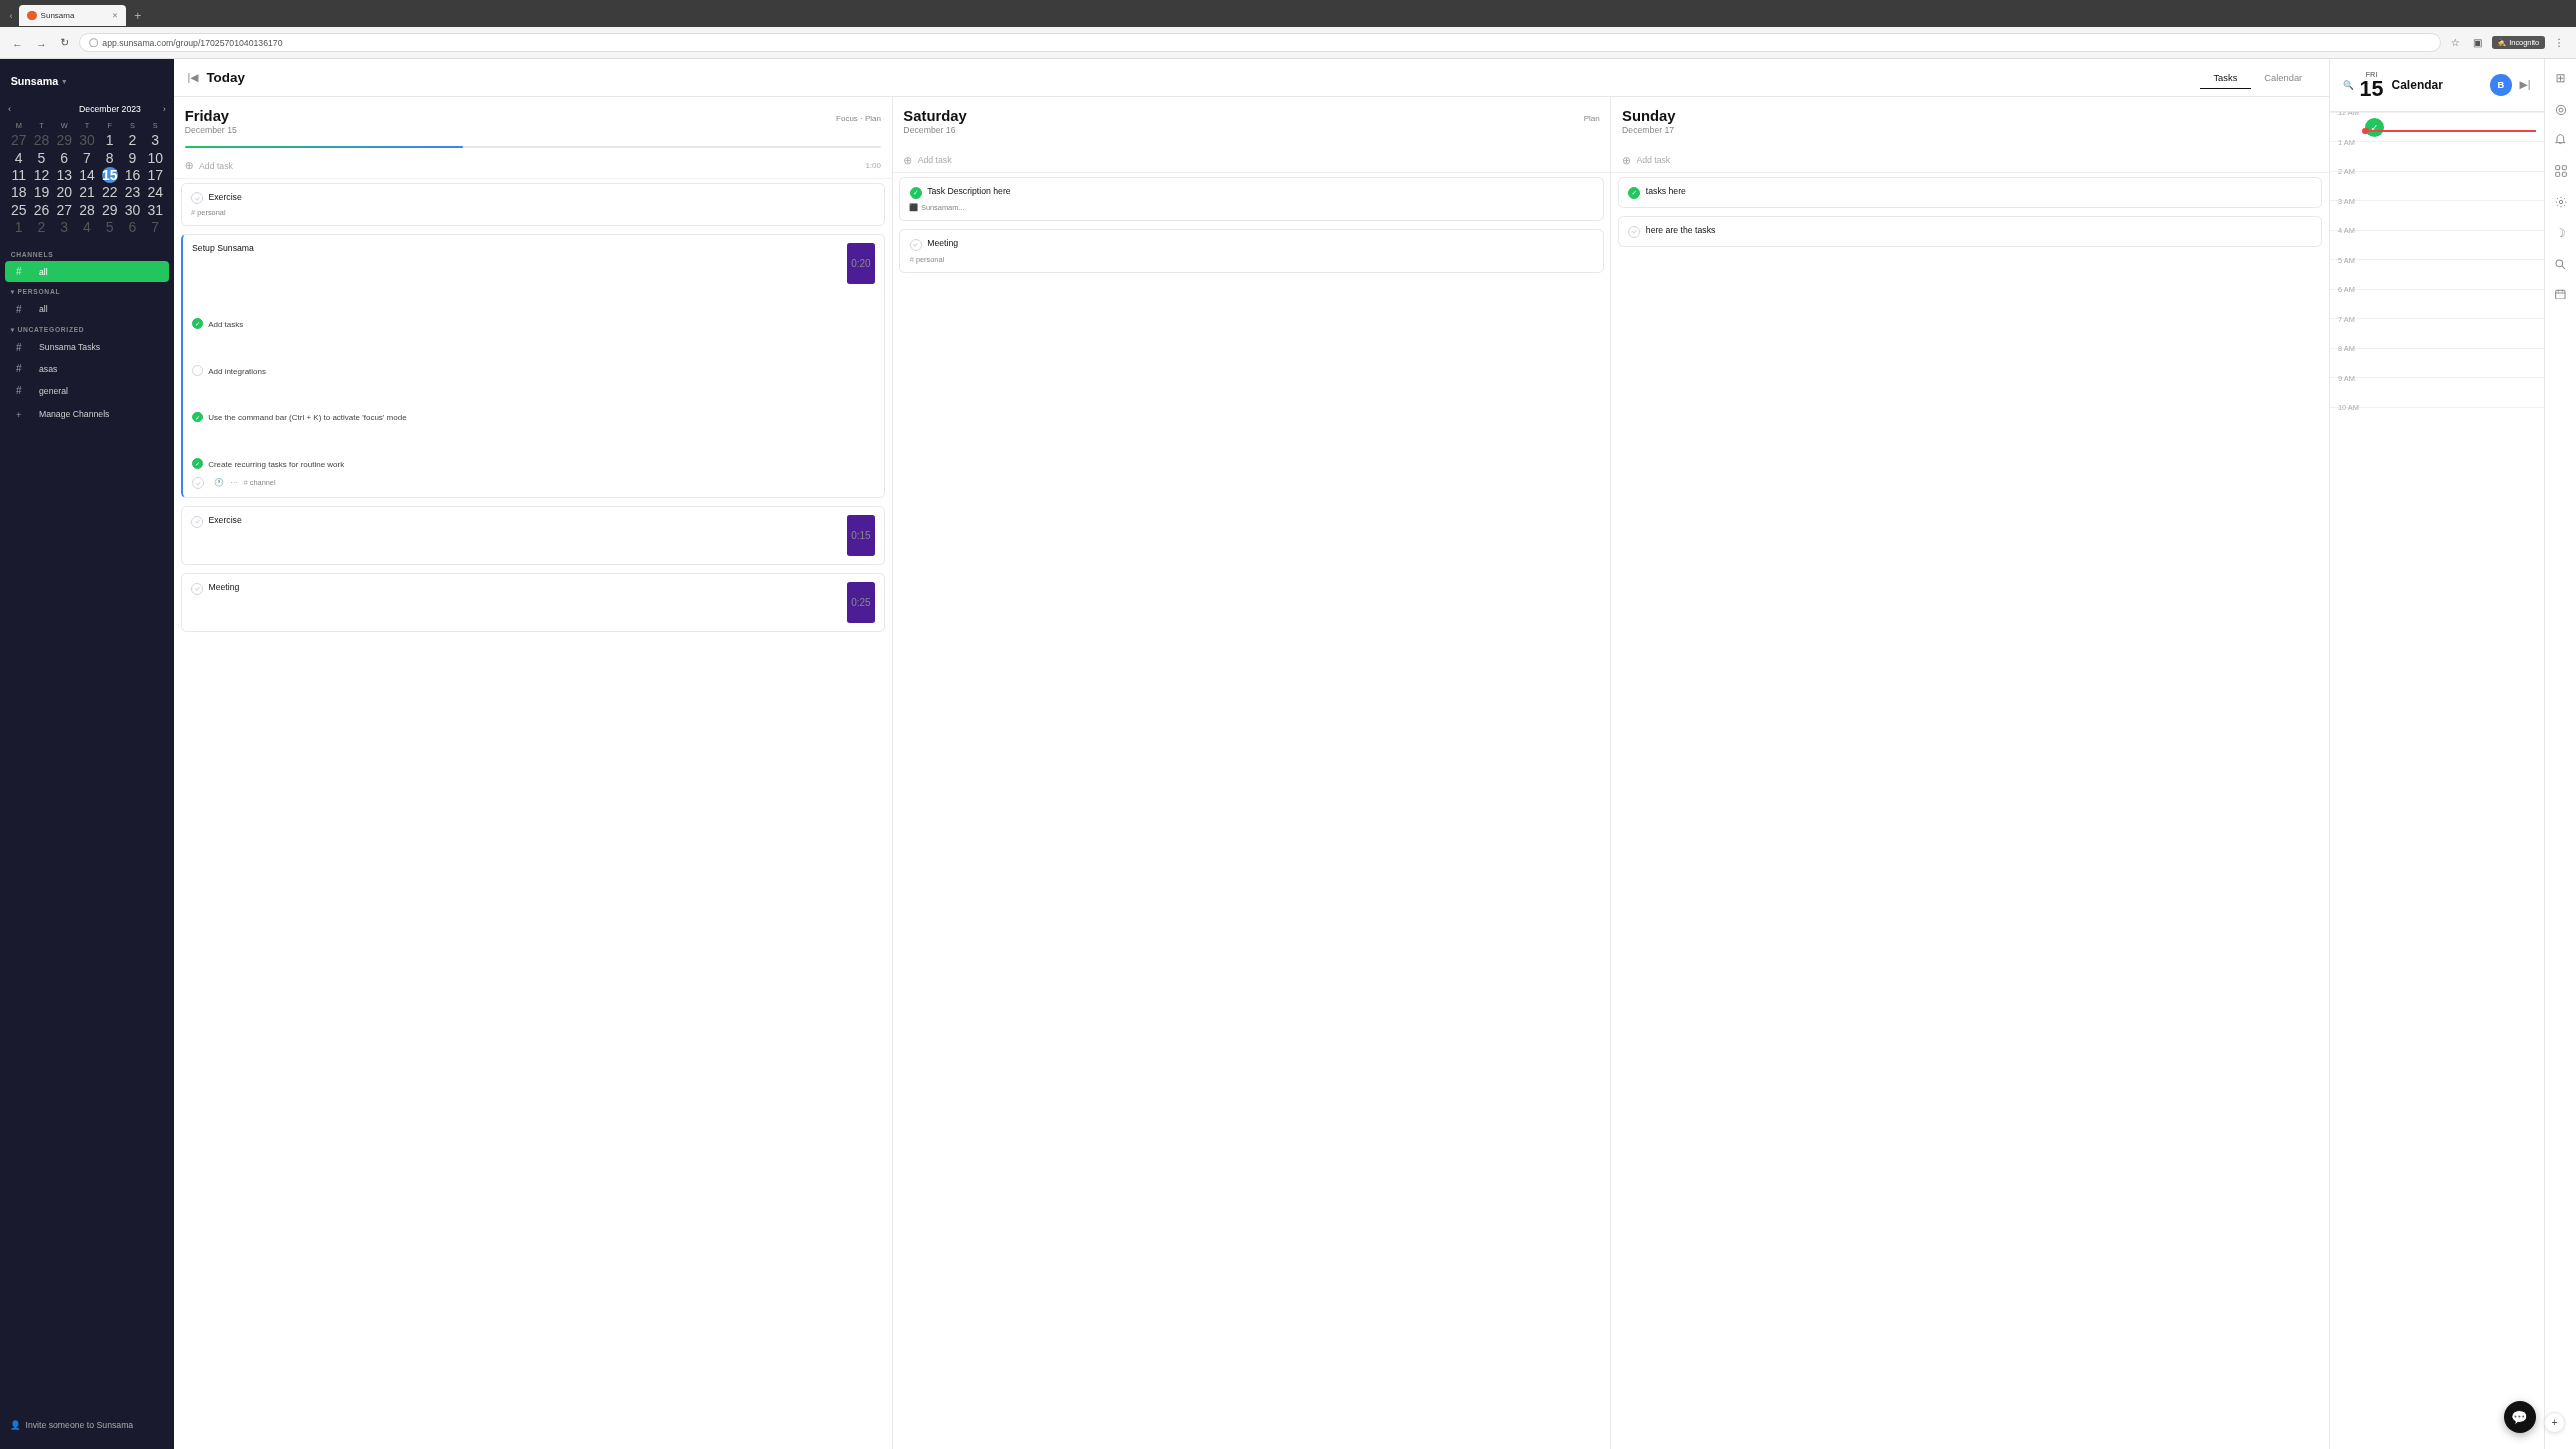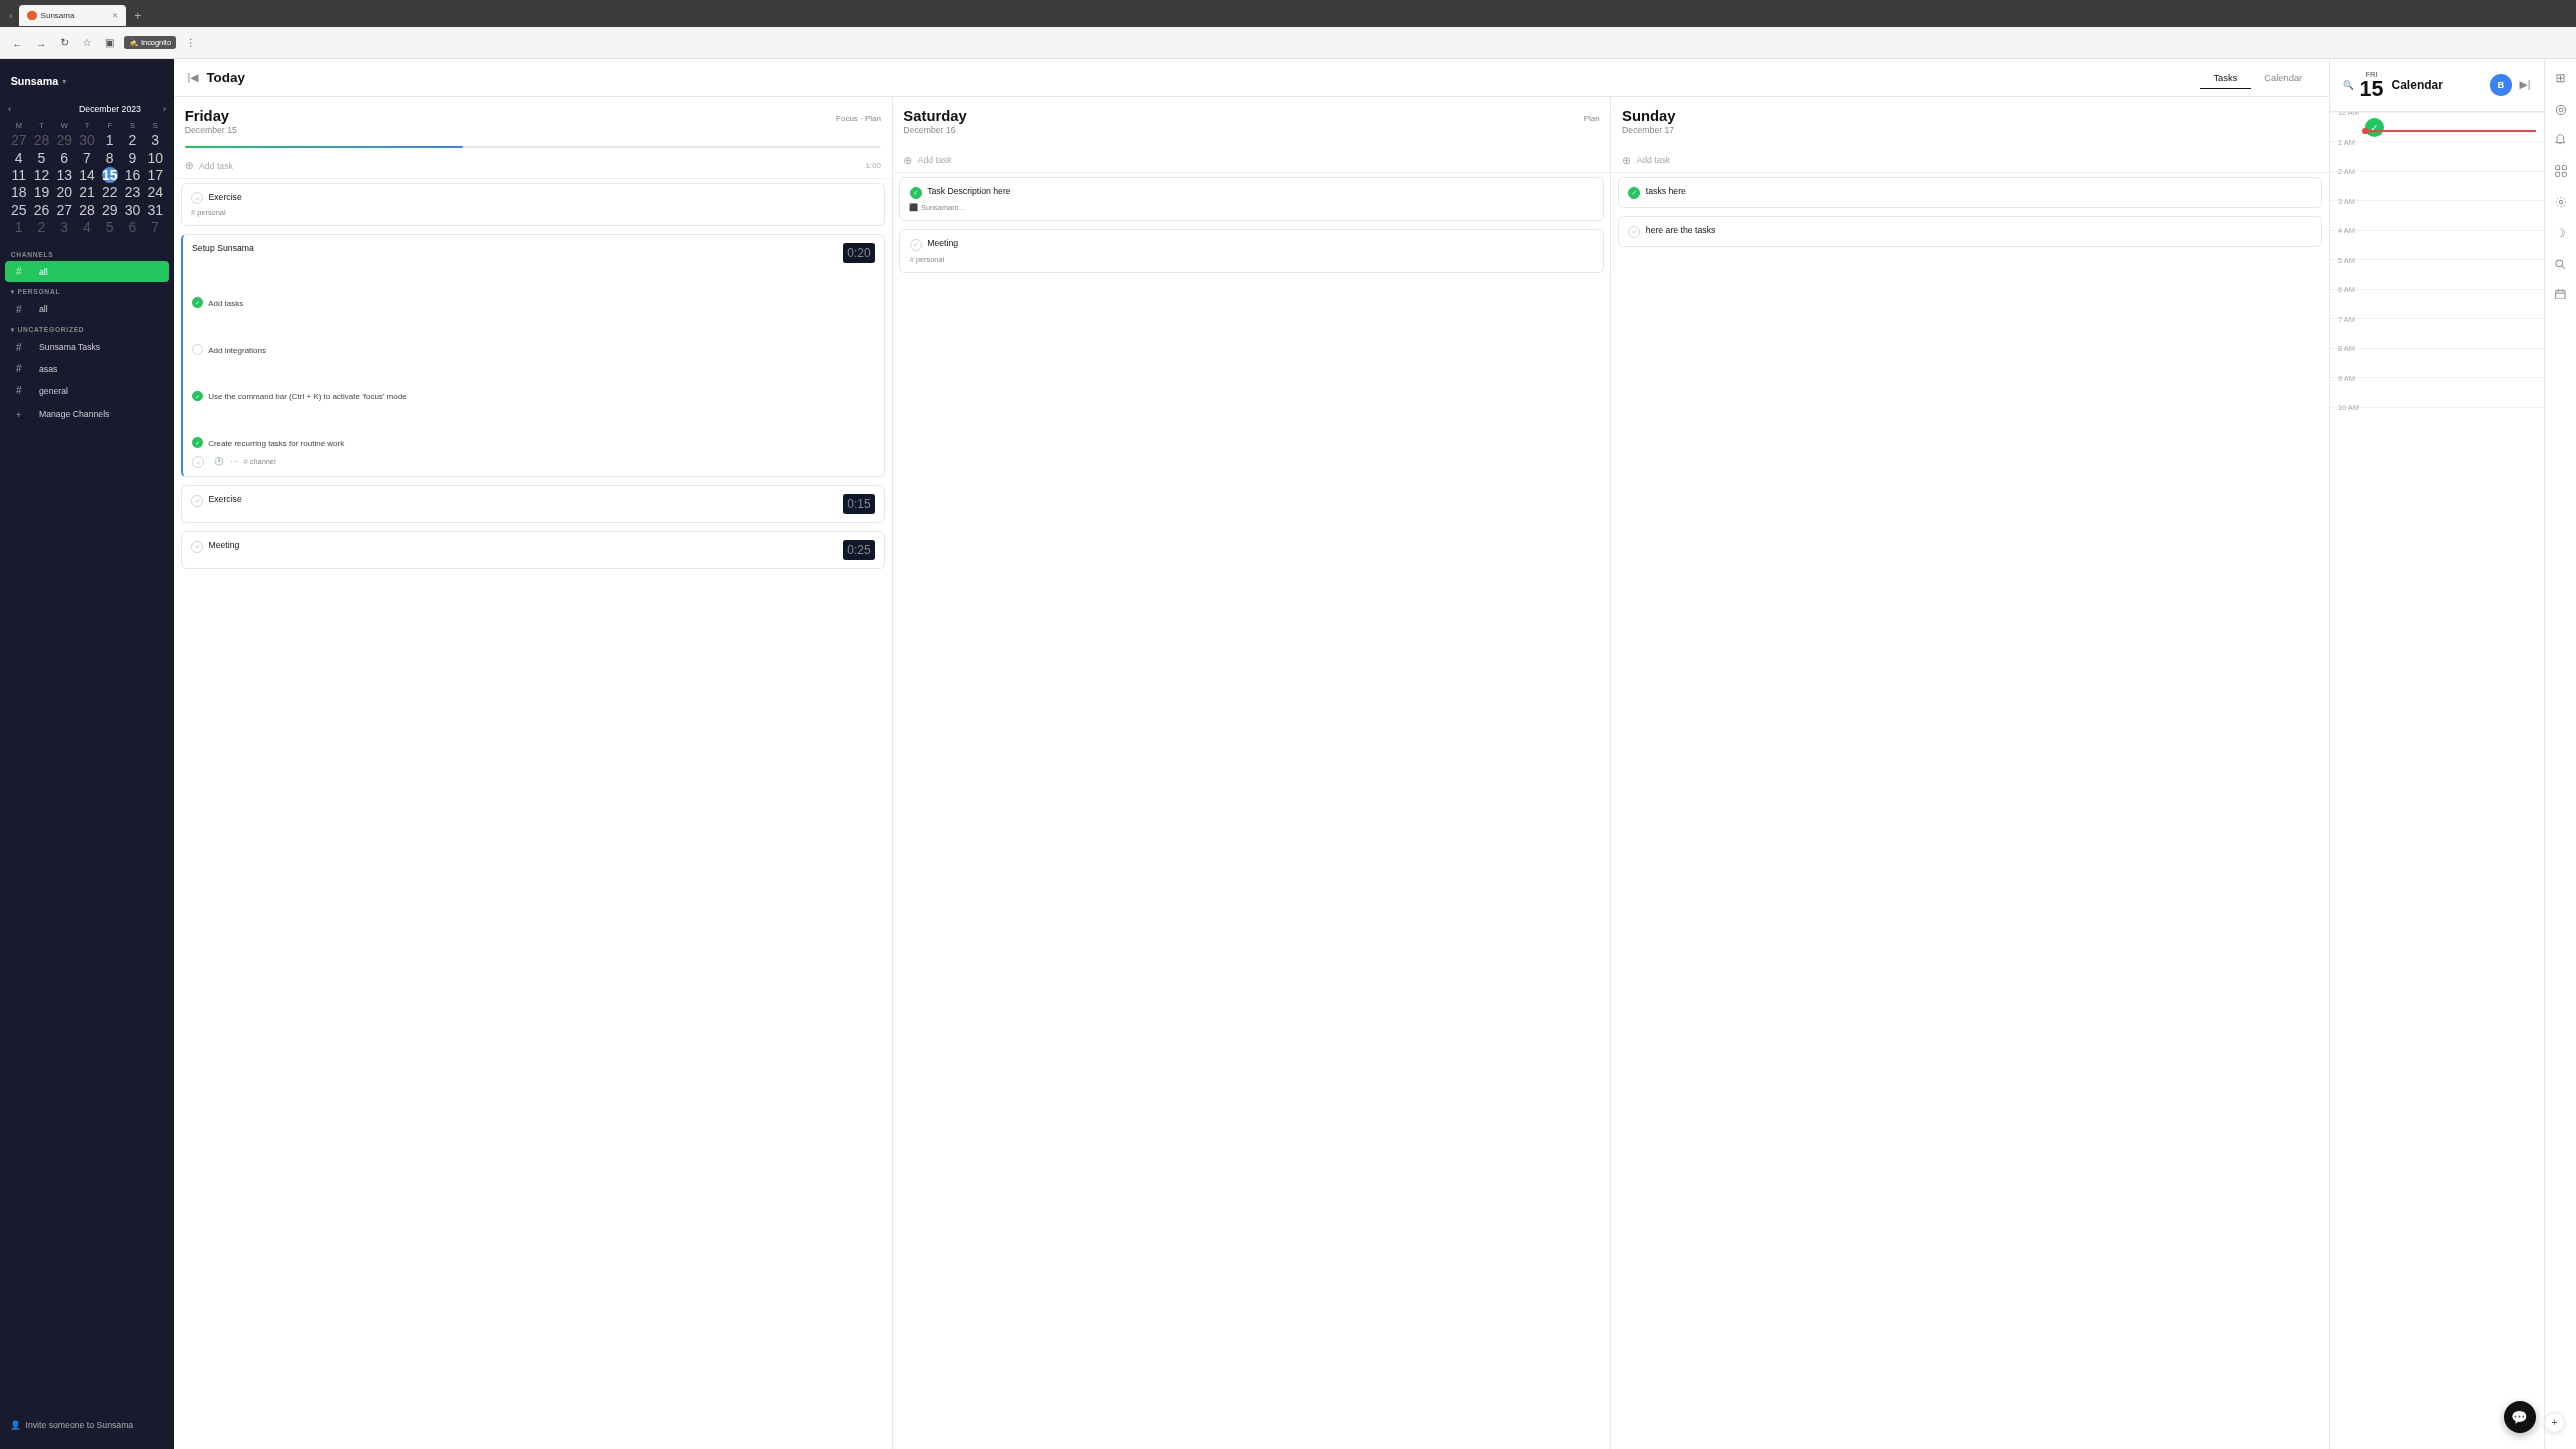--- a/index.html
+++ b/index.html
@@ -69,21 +69,21 @@
     .day-progress-bar { height: 2.7px; background: #e5e7eb; border-radius: 1.3px; margin: 5.4px 10.7px; }
     .day-progress-fill { height: 100%; background: linear-gradient(to right, #22c55e, #3b82f6); border-radius: 1.3px; width: 40%; }
     .add-task-row { display: flex; align-items: center; gap: 5.4px; padding: 5.4px 10.7px; color: #888; cursor: pointer; border-bottom: 0.7px solid #f0f0f0; }
     .add-task-time { margin-left: auto; font-size: 8px; color: #aaa; }
 
     
     .task-card { margin: 4px 6.7px; padding: 8px 9.4px; background: #fff; border: 0.7px solid #e5e7eb; border-radius: 5.4px; cursor: pointer; }
     .task-card.setup { border-left: 2px solid #3b82f6; }
     .task-header { display: flex; align-items: flex-start; justify-content: space-between; }
     .task-name { font-size: 8.7px; font-weight: 500; color: #111; flex: 1; }
-    .task-time { font-size: 12px; color: #888; background: #0f172a; padding: 3px 4px; border-radius: 2.7px; }
+    .task-time { font-size: 10px; color: #888; background: #4c1d95; padding: 15px 4px; border-radius: 2.7px; }
     .task-check { width: 12px; height: 12px; border: 1.3px solid #d1d5db; border-radius: 50%; display: flex; align-items: center; justify-content: center; margin-right: 5.4px; flex-shrink: 0; margin-top: 0.7px; }
     .task-check.done { border-color: #22c55e; background: #22c55e; color: #fff; font-size: 6.7px; }
     .task-check.partial { border-color: #d1d5db; }
     .task-row { display: flex; align-items: flex-start; }
     .task-channel { font-size: 7.4px; color: #888; margin-top: 4px; display: flex; align-items: center; gap: 2px; }
     .task-channel .hash { color: #aaa; }
     .subtask-list { margin-top: 5.4px; }
     .subtask-item { display: flex; align-items: flex-end; gap: 5.4px; padding: 2px 0; font-size: 8px; color: #444; margin-top: 32px; }
     .subtask-check { width: 10.7px; height: 10.7px; border: 1.3px solid #d1d5db; border-radius: 50%; display: flex; align-items: center; justify-content: center; flex-shrink: 0; }
     .subtask-check.done { border-color: #22c55e; background: #22c55e; color: #fff; font-size: 6px; }
@@ -134,20 +134,26 @@
       <span>Sunsama</span>
       <span class="tab-close">✕</span>
     </div>
     <span class="tab-new">+</span>
   </div>
 
   <div class="nav-bar">
     <button class="nav-btn">←</button>
     <button class="nav-btn">→</button>
     <button class="nav-btn">↻</button>
+    <div class="address-bar">
+      <svg width="9.4" height="9.4" viewBox="0 0 14 14">
+          <circle cx="7" cy="7" r="6" fill="none" stroke="#aaa" stroke-width="1.5"></circle>
+        </svg>
+      <span>app.sunsama.com/group/17025701040136170</span>
+    </div>
     <div class="nav-actions">
       <button class="nav-actions icon-btn">☆</button>
       <button class="nav-actions icon-btn">▣</button>
       <div class="incognito-badge">
         <span>🕵</span>
         <span>Incognito</span>
       </div>
       <button class="nav-actions icon-btn">⋮</button>
     </div>
   </div>

